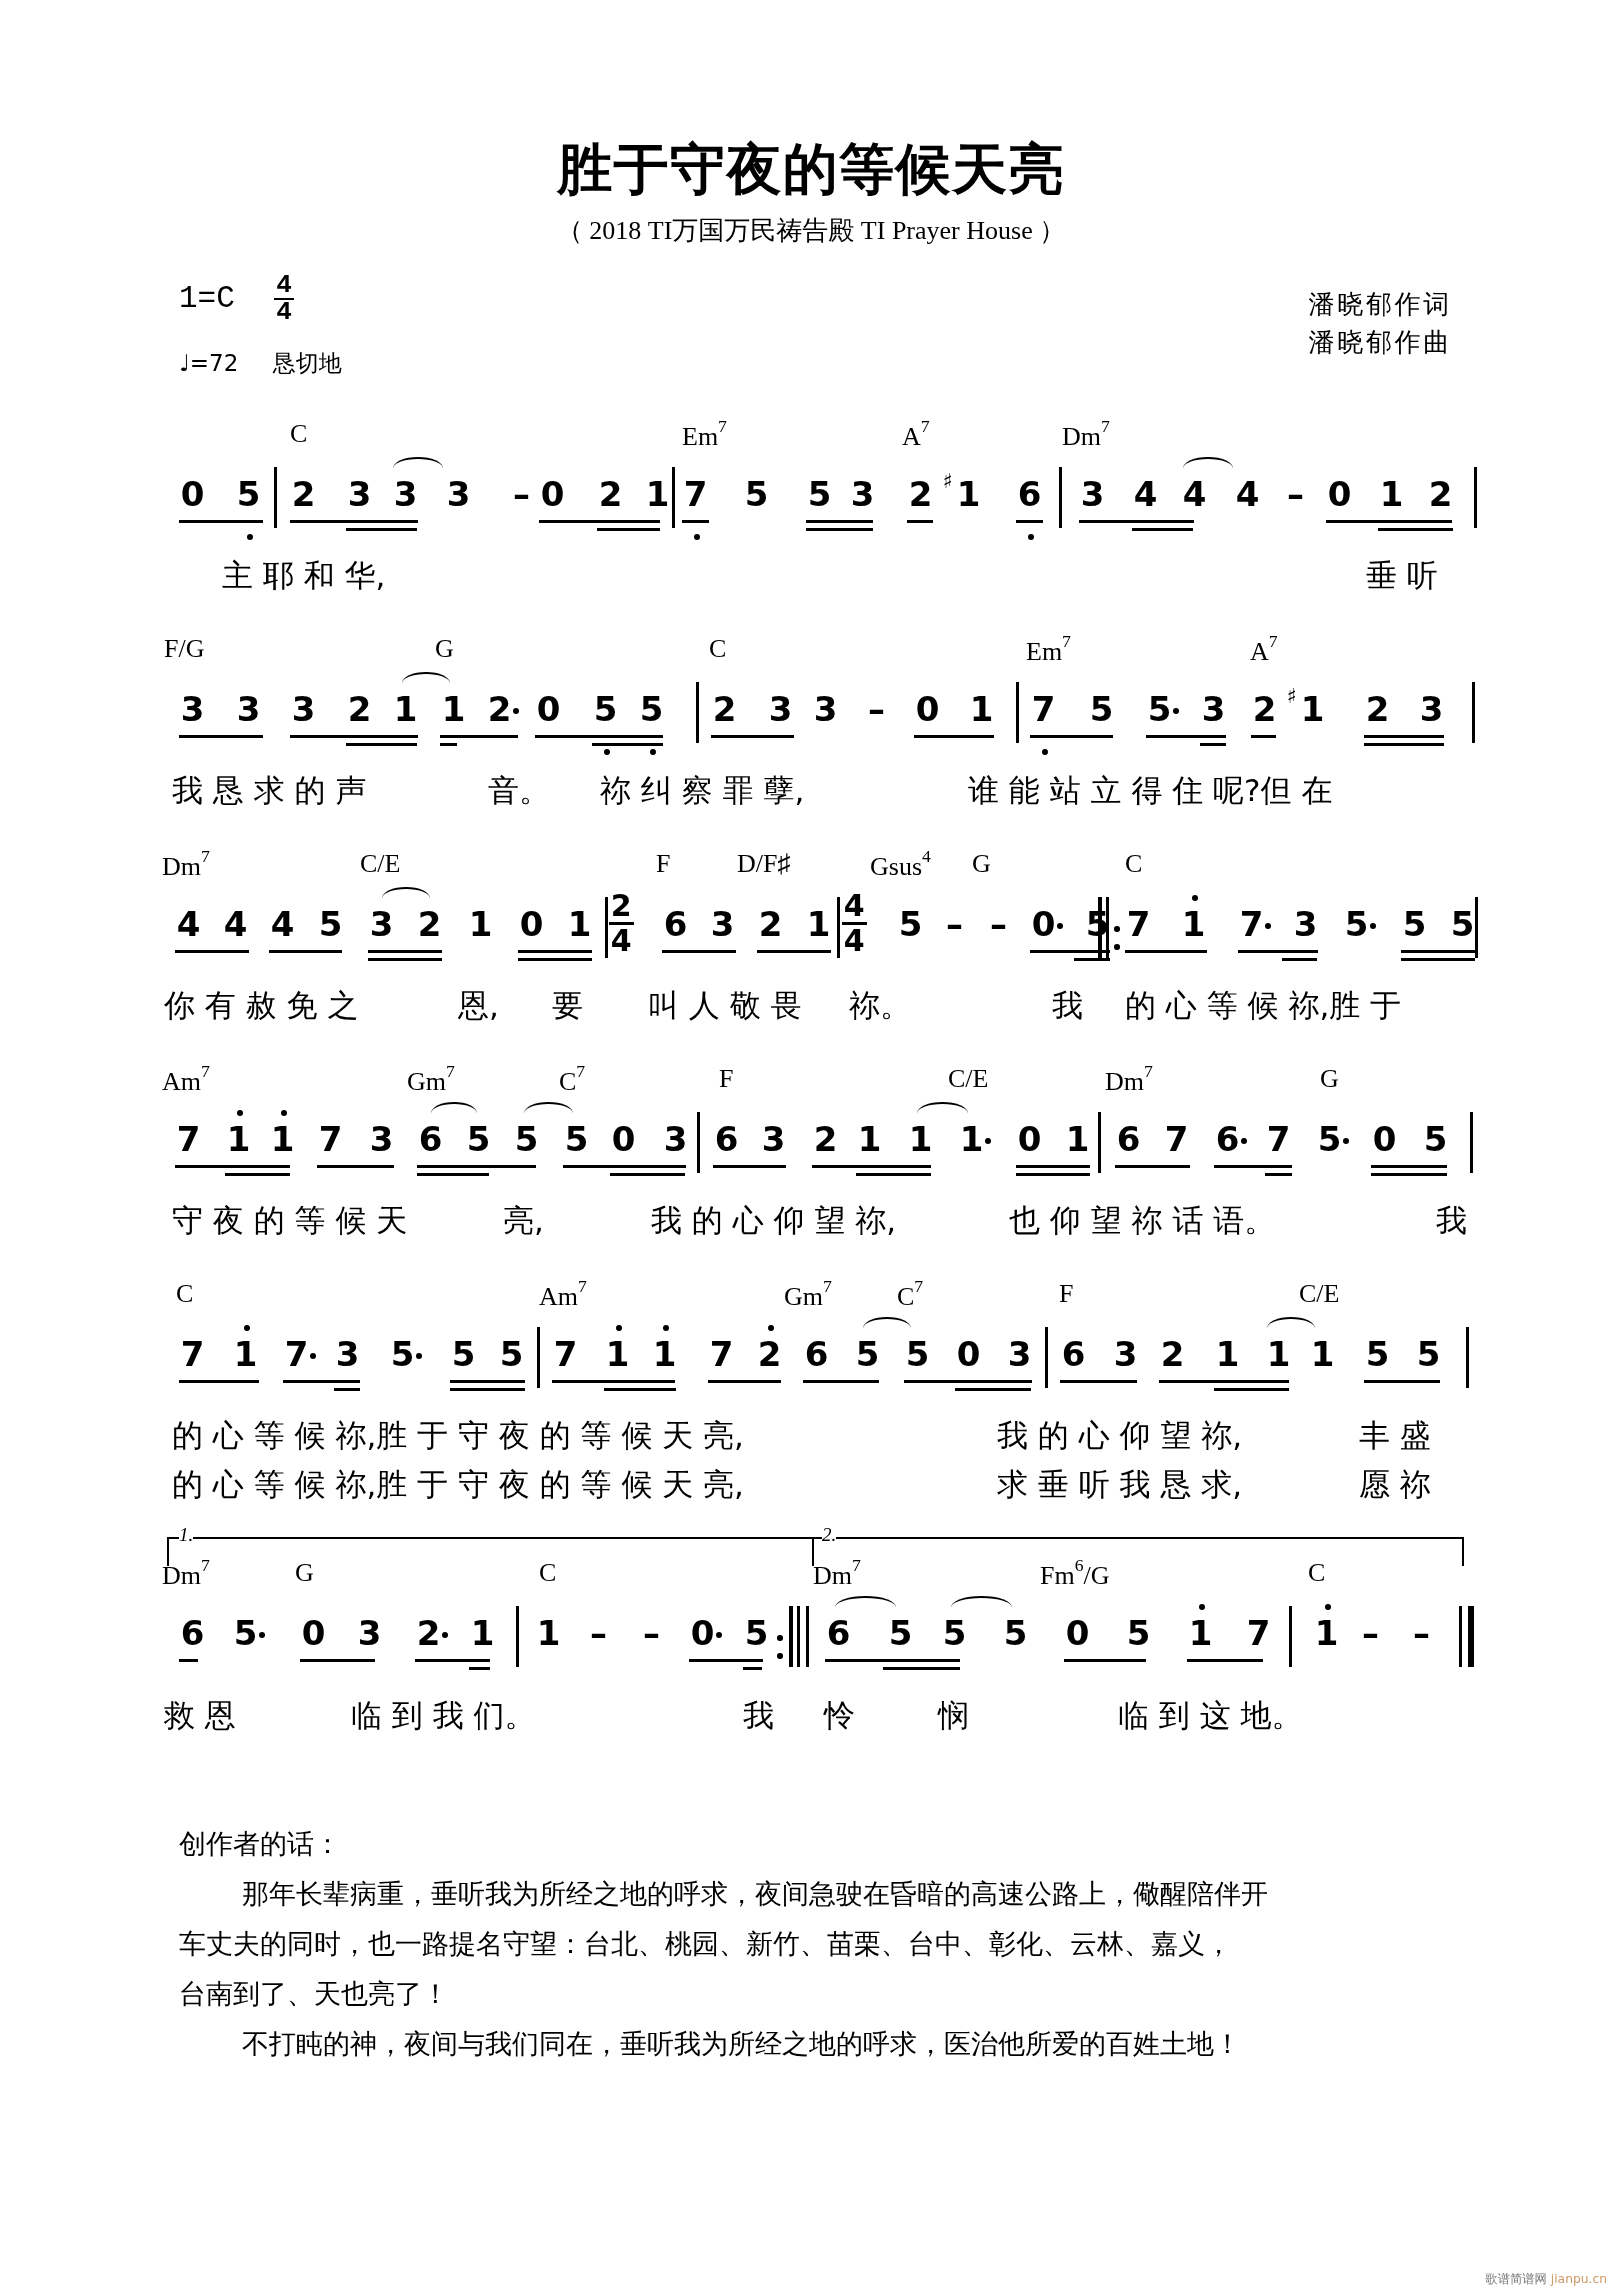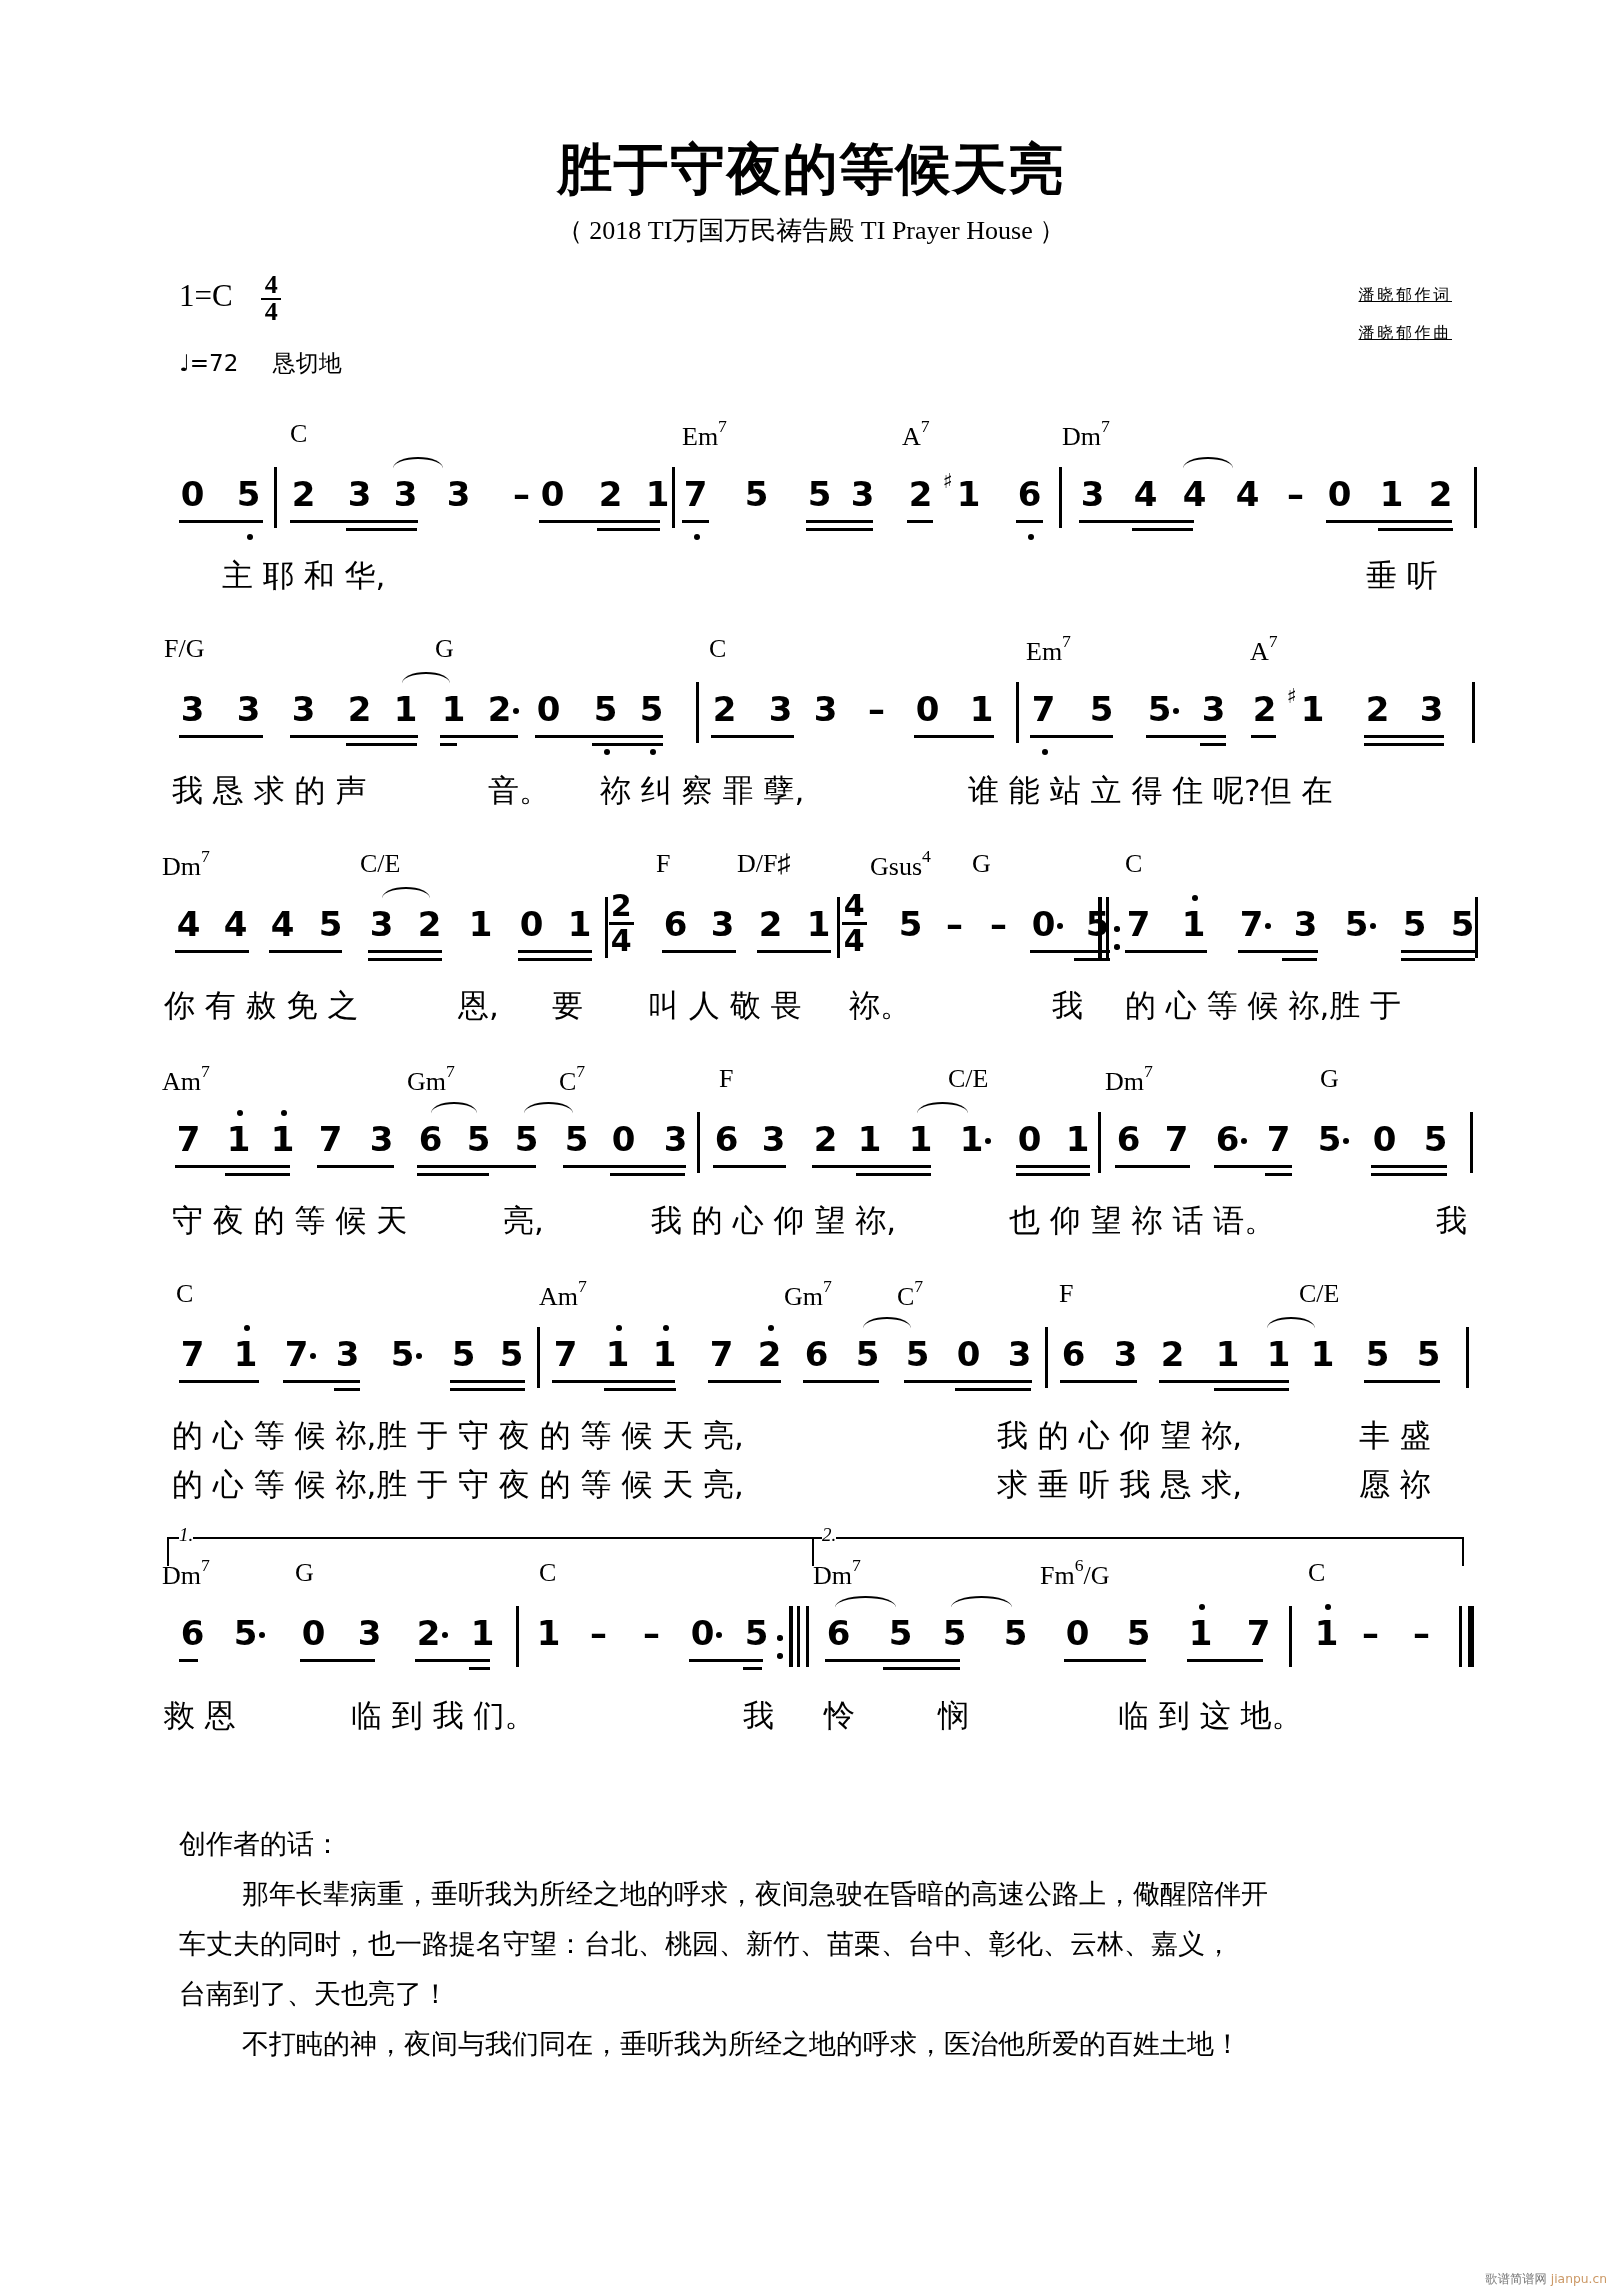--- a/index.html
+++ b/index.html
@@ -1,24 +1,24 @@
 <!DOCTYPE html>
 <html style="font-size:11px"><head>
 <meta charset="utf-8">
 <style>
   html,body{margin:0;padding:0;background:#fff;}
   body{width:1622px;height:2295px;position:relative;overflow:hidden;color:#000;font-family:"DejaVu Sans",sans-serif;}
   .abs{position:absolute;}
   #title{left:0;width:1622px;top:133px;text-align:center;font-family:"DejaVu Serif",serif;font-weight:bold;font-size:55px;letter-spacing:1.4px;}
   #subtitle{left:0;width:1622px;top:213px;text-align:center;font-family:"Liberation Serif",serif;font-size:26px;}
-  #key{left:179px;top:273px;font-family:Liberation Serif, serif;font-size:31px;}
+  #key{left:179px;top:273px;font-family:Liberation Mono, monospace;font-size:31px;}
   .tsig{display:inline-flex;flex-direction:column;align-items:center;vertical-align:middle;font-weight:bold;font-size:26px;line-height:24.6px;margin-left:20.5px;}
   .tsig .bar{width:20.5px;height:2.7px;background:#000;}
   #tempo{left:179px;top:348px;font-size:23px;}
-  #credits{right:170px;top:276px;text-align:left;font-size:16px;line-height:38px;letter-spacing:2.7px;text-decoration:underline;}
+  #credits{right:170px;top:285px;text-align:left;font-size:26px;line-height:38px;letter-spacing:2.7px;}
   .system{position:absolute;left:0;width:1622px;}
   .chord{position:absolute;font-family:"Liberation Serif",serif;font-size:26px;top:0;white-space:nowrap;}
   .chord sup{font-size:17.7px;position:relative;top:-2.7px;}
   .note{position:absolute;font-family:"DejaVu Sans",sans-serif;font-weight:bold;font-size:34px;top:55px;width:27px;text-align:center;}
   .note .dot-up{position:absolute;left:11.6px;top:-9.5px;width:6.1px;height:6.1px;border-radius:50%;background:#000;}
   .note .dot-down{position:absolute;left:11.6px;top:60px;width:6.1px;height:6.1px;border-radius:50%;background:#000;}
   .note .aug{position:absolute;left:27px;top:19px;width:6.1px;height:6.1px;border-radius:50%;background:#000;}
   .note .sharp{position:absolute;left:-12.3px;top:-5.5px;font-size:20.5px;font-weight:normal;}
   .uline{position:absolute;height:3.4px;background:#000;}
   .barline{position:absolute;width:2.7px;background:#000;top:48px;height:61px;}

